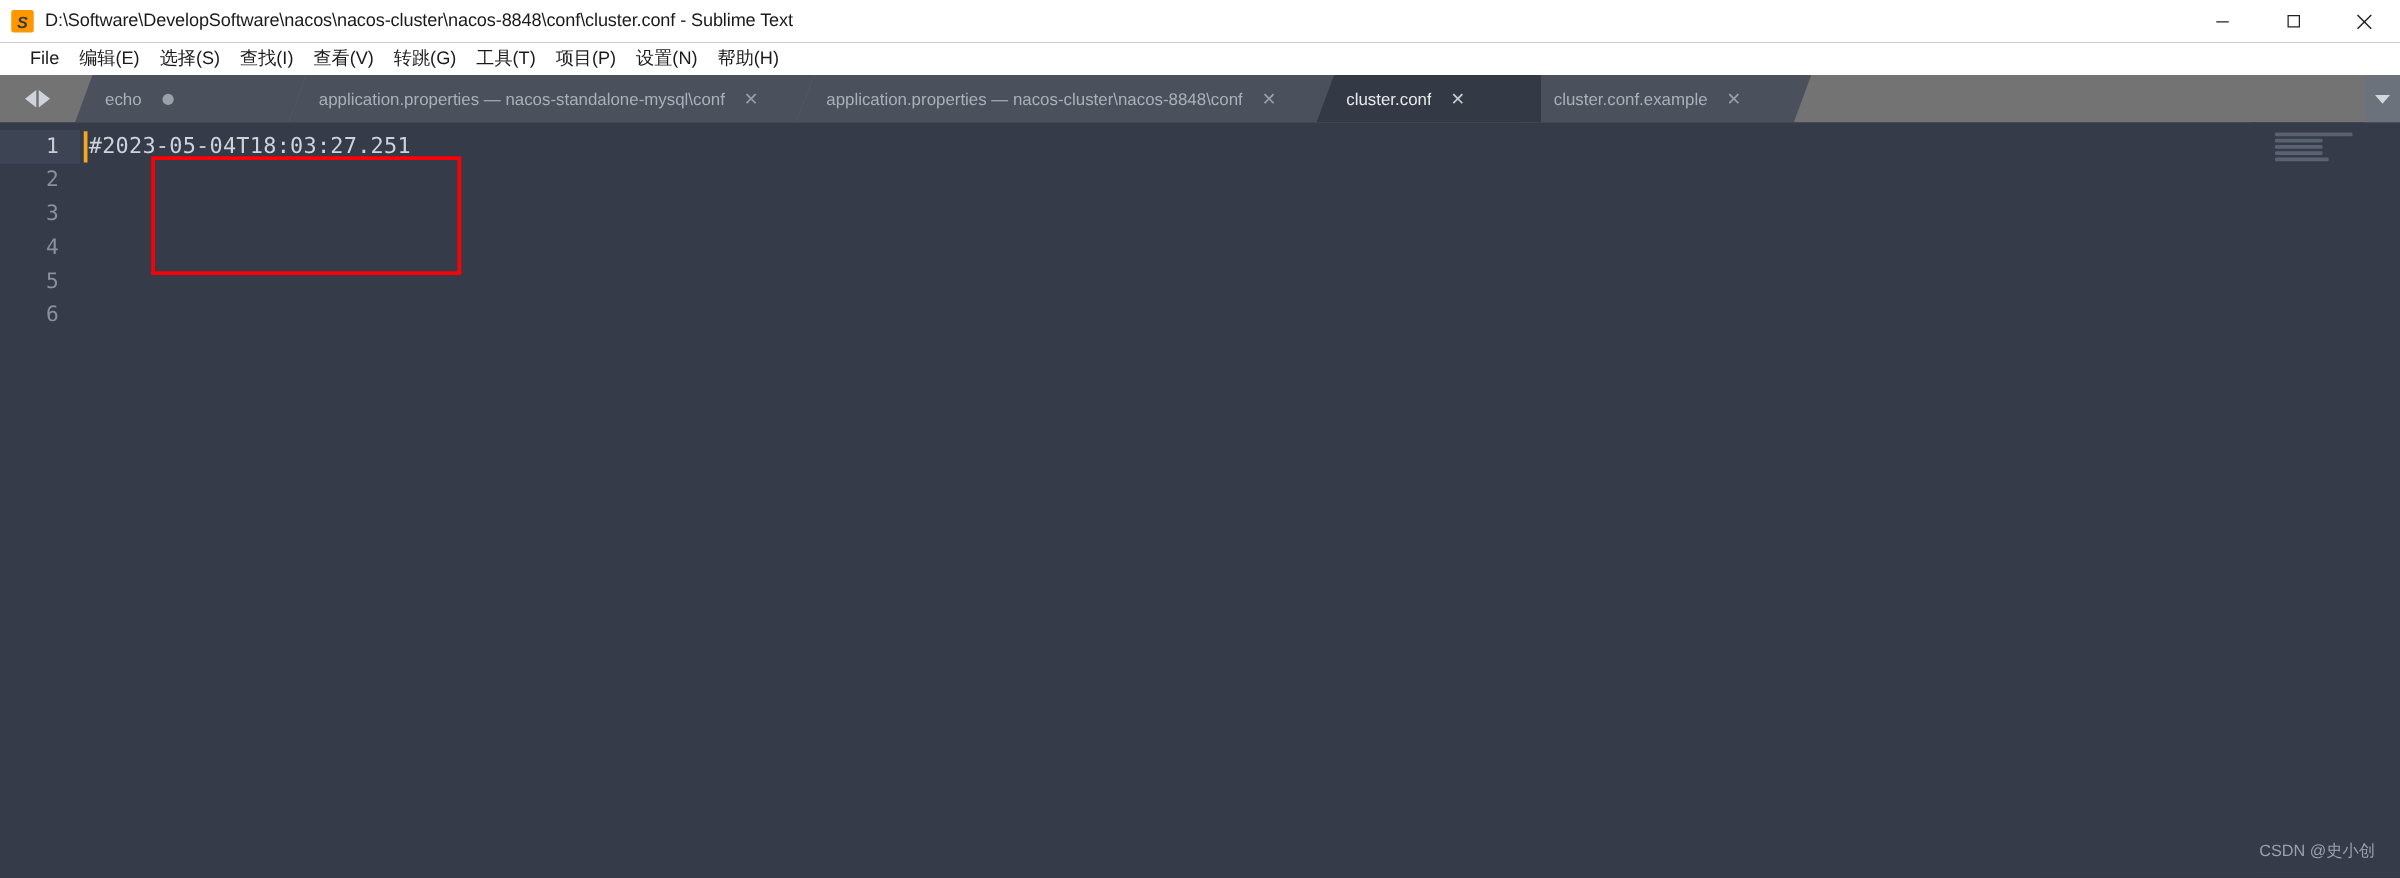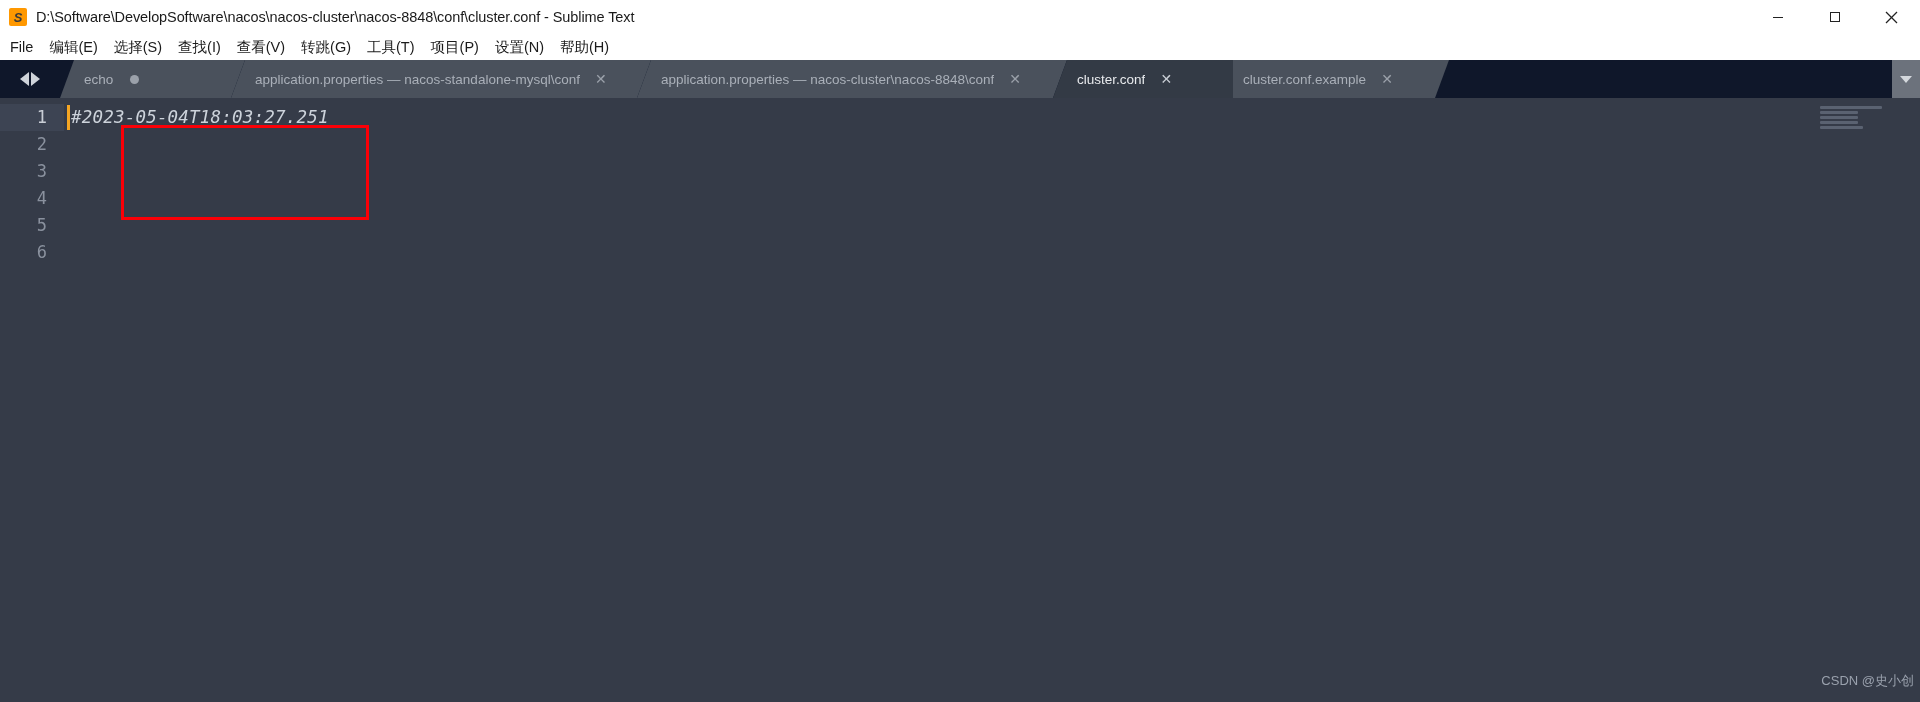--- a/index.html
+++ b/index.html
@@ -59,34 +59,34 @@
     justify-content: center;
   }
   .win-btn svg { display: block; }
 
   
   .menubar {
     height: 26px;
     background: #ffffff;
     display: flex;
     align-items: center;
-    padding-left: 2px;
+    padding-left: 16px;
   }
   .menu-item {
     font-size: 14.5px;
     color: #1b1b1b;
     padding: 0 8px;
     line-height: 26px;
     white-space: nowrap;
   }
 
   
   .tabbar {
     height: 38px;
-    background: #0f172a;
+    background: #737373;
     display: flex;
     align-items: flex-end;
     position: relative;
     overflow: hidden;
   }
   .tab-nav {
     width: 60px;
     height: 38px;
     display: flex;
     align-items: center;
@@ -184,21 +184,20 @@
     color: #8a919e;
   }
   .gutter .ln.cur {
     color: #c9ced6;
     background: #3d4453;
   }
   .code {
     position: relative;
     flex: 1;
     padding-top: 6px;
-    font-style: italic;
   }
   .code .line {
     height: 27px;
     line-height: 27px;
     font-family: "DejaVu Sans Mono", monospace;
     font-size: 17.5px;
     color: #cdd3db;
     letter-spacing: 0.2px;
     white-space: pre;
     padding-left: 7px;
@@ -234,21 +233,21 @@
   }
   .mm-row {
     height: 3px;
     background: #5a6271;
     margin-bottom: 2px;
     border-radius: 1px;
   }
 
   .watermark {
     position: absolute;
-    right: 6px;
+    right: 20px;
     bottom: 12px;
     font-size: 13px;
     color: #9aa1ad;
     white-space: nowrap;
     margin-top: 32px;
   }
 </style>
 </head>
 <body>
 

